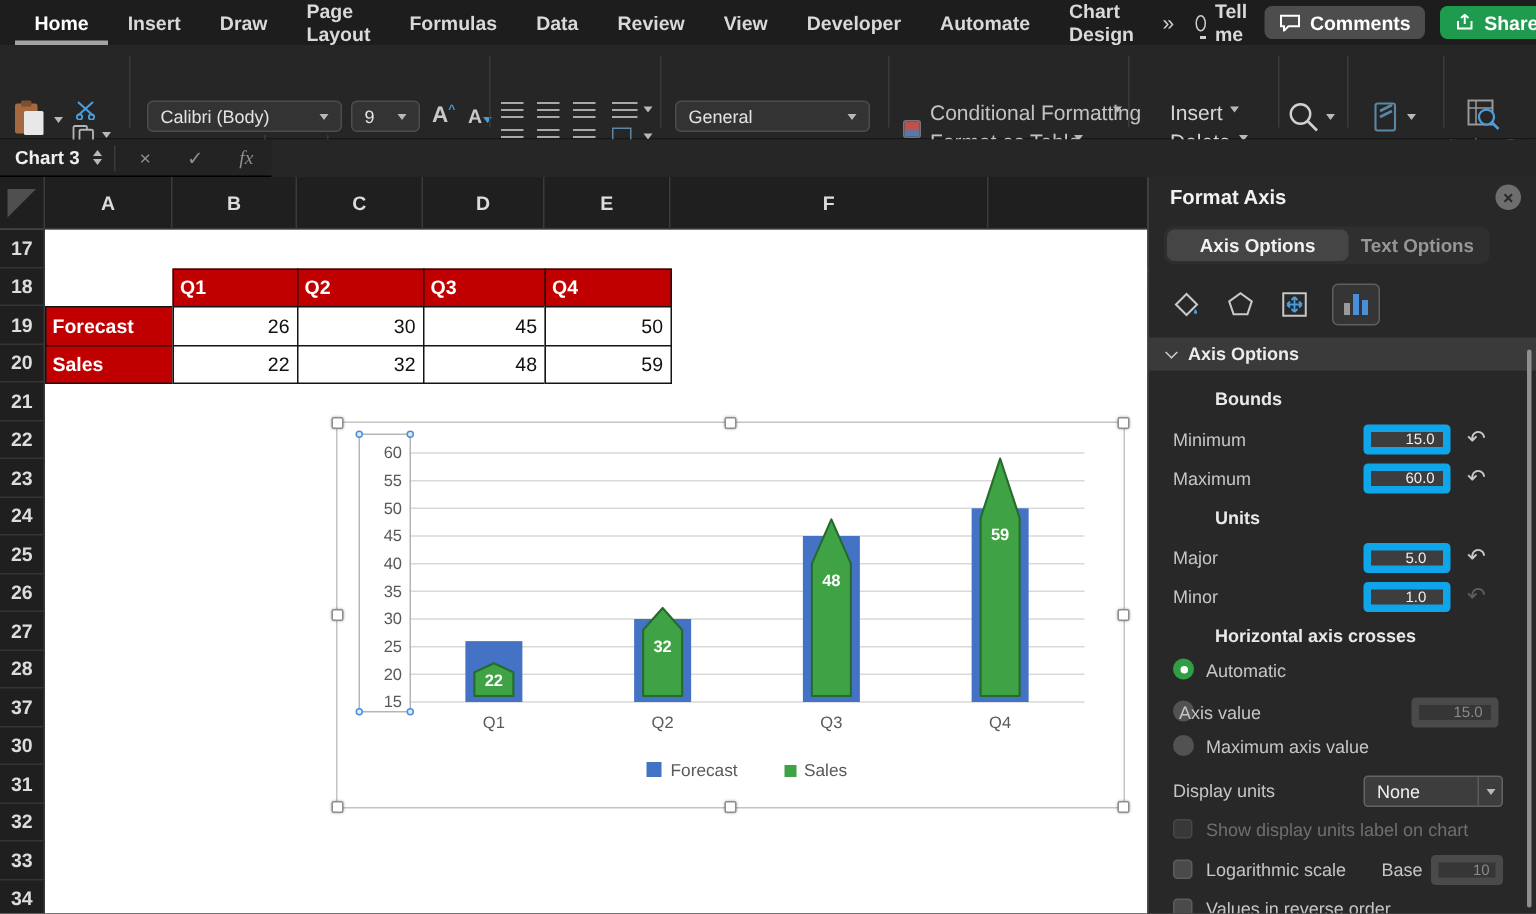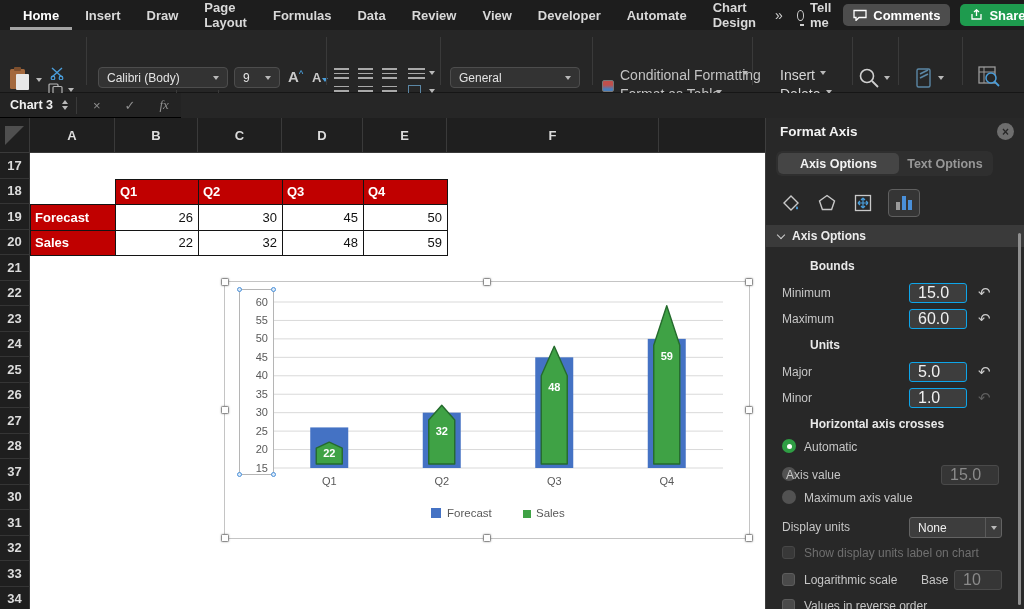--- a/index.html
+++ b/index.html
@@ -61,21 +61,21 @@
 .ptab.off{color:#979797;width:93px;}
 #picons{position:absolute;left:14px;top:70px;height:30px;display:flex;align-items:center;gap:14px;}
 .picon{width:22px;height:22px;display:flex;align-items:center;justify-content:center;}
 .picon.sel{border:1px solid #5f5f5f;border-radius:4px;background:#353535;width:32px;height:28px;}
 #psection{position:absolute;left:0;top:107px;width:259px;height:22px;background:#3a3a3a;display:flex;align-items:center;gap:8px;padding-left:12px;}
 #psection span{color:#ececec;font-size:12px;font-weight:700;}
 .chev-down{width:6px;height:6px;border-right:1.6px solid #cfcfcf;border-bottom:1.6px solid #cfcfcf;transform:rotate(45deg);margin-top:-3px;}
 .phead{position:absolute;left:4px;color:#e9e9e9;font-size:12px;font-weight:700;margin-left:40px;}
 .plabel{position:absolute;left:16px;color:#c6c6c6;font-size:12px;}
 .plabel.dim{color:#6f6f6f;}
-.pinput{position:absolute;width:58px;height:20px;background:#3d3d3d;border:1px solid #0ea5e9;border-radius:3px;color:#f0f0f0;font-size:16px;padding:0 0 0 8px;outline:none;}
+.pinput{position:absolute;width:58px;height:20px;background:#3d3d3d;border:5px solid #0ea5e9;border-radius:3px;color:#f0f0f0;font-size:10px;padding:0 0 0 23px;outline:none;}
 .pinput:disabled{color:#8a8a8a;background:#363636;border-color:#4a4a4a;}
 .undo{position:absolute;font-size:15px;color:#c9c9c9;line-height:1;}
 .undo.dim{color:#5f5f5f;}
 .radio{position:absolute;left:16px;width:14px;height:14px;border-radius:50%;background:#525252;}
 .radio.sel{background:#2F9E44;}
 .radio.sel:after{content:"";position:absolute;left:4.5px;top:4.5px;width:5px;height:5px;border-radius:50%;background:#fff;}
 .cbx{position:absolute;left:16px;width:13px;height:13px;border-radius:3px;background:#4a4a4a;border:1px solid #5d5d5d;}
 .cbx.dim{background:#383838;border-color:#474747;}
 #dropdown-none{position:absolute;left:143px;top:399px;width:93px;height:21px;background:#3d3d3d;border:1px solid #636363;border-radius:3px;display:flex;align-items:center;}
 #dropdown-none .txt{flex:1;color:#f0f0f0;font-size:12px;padding-left:8px;}

